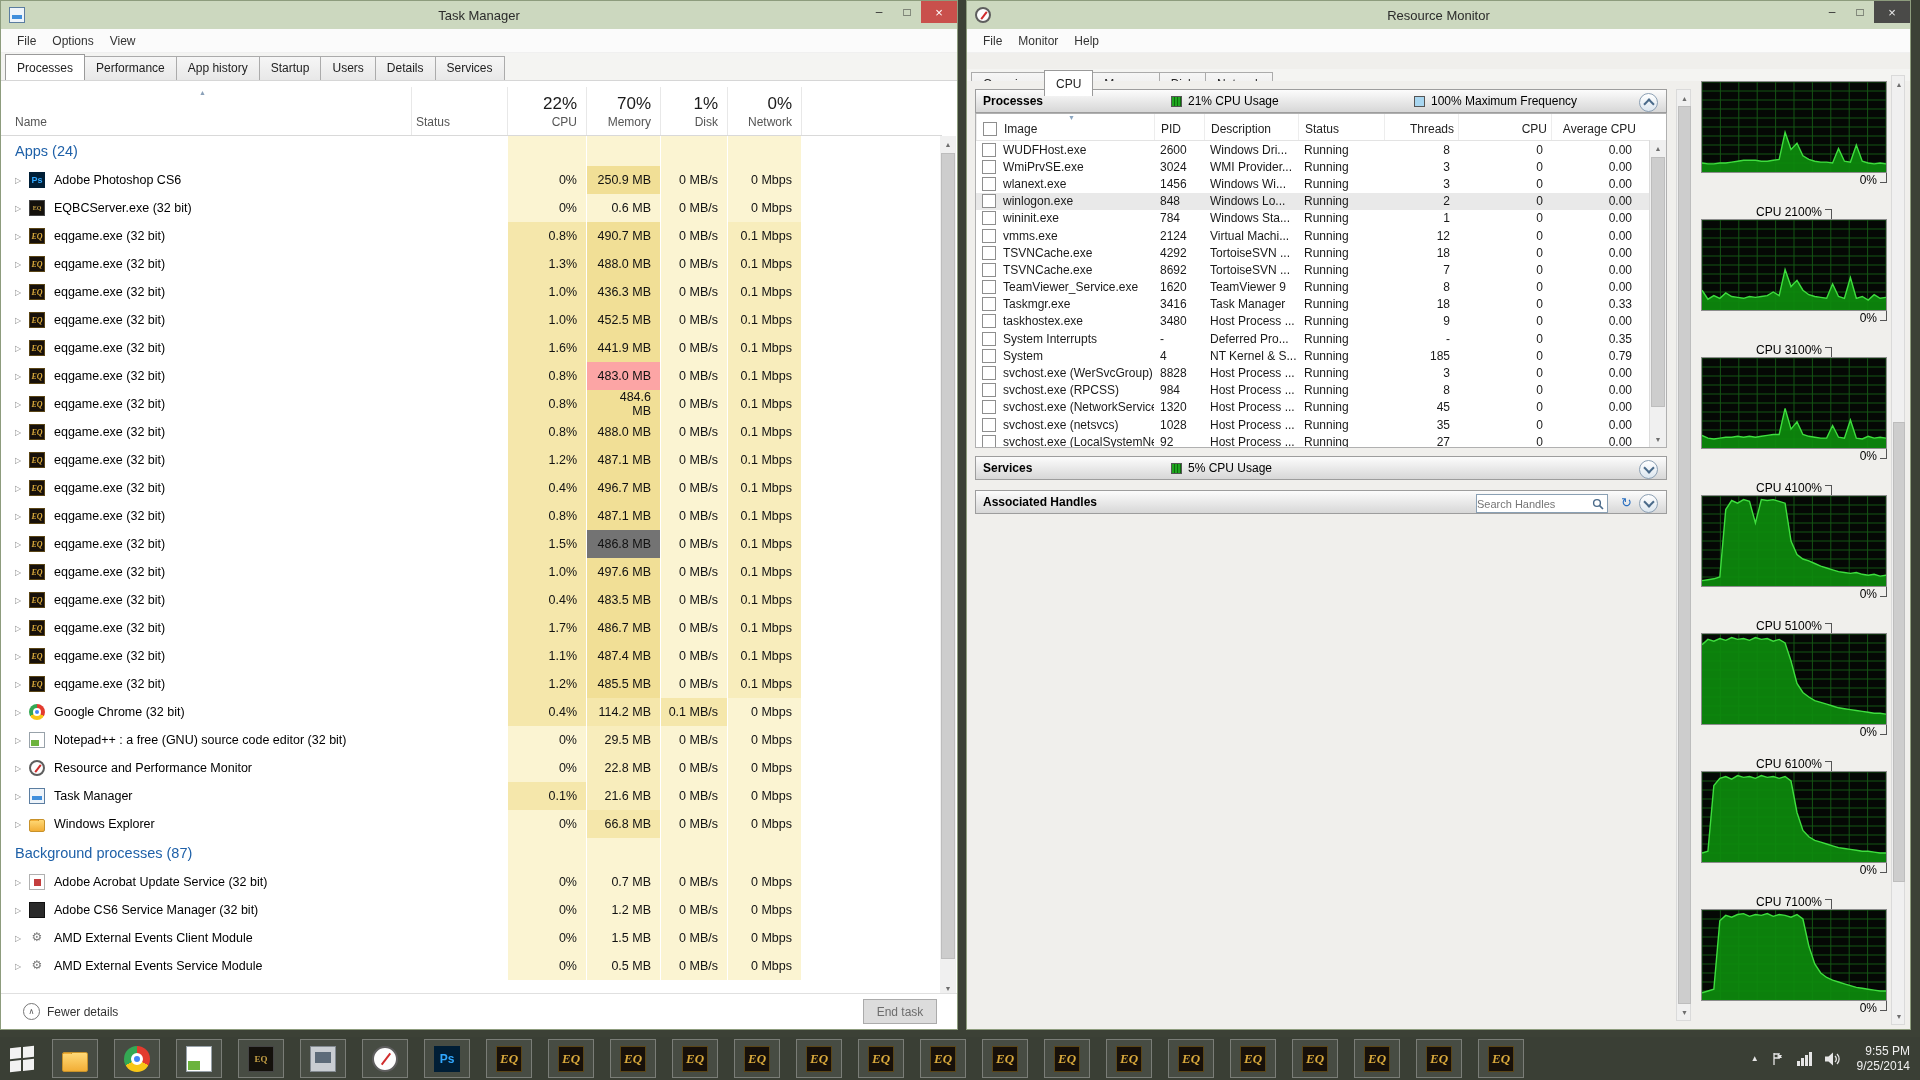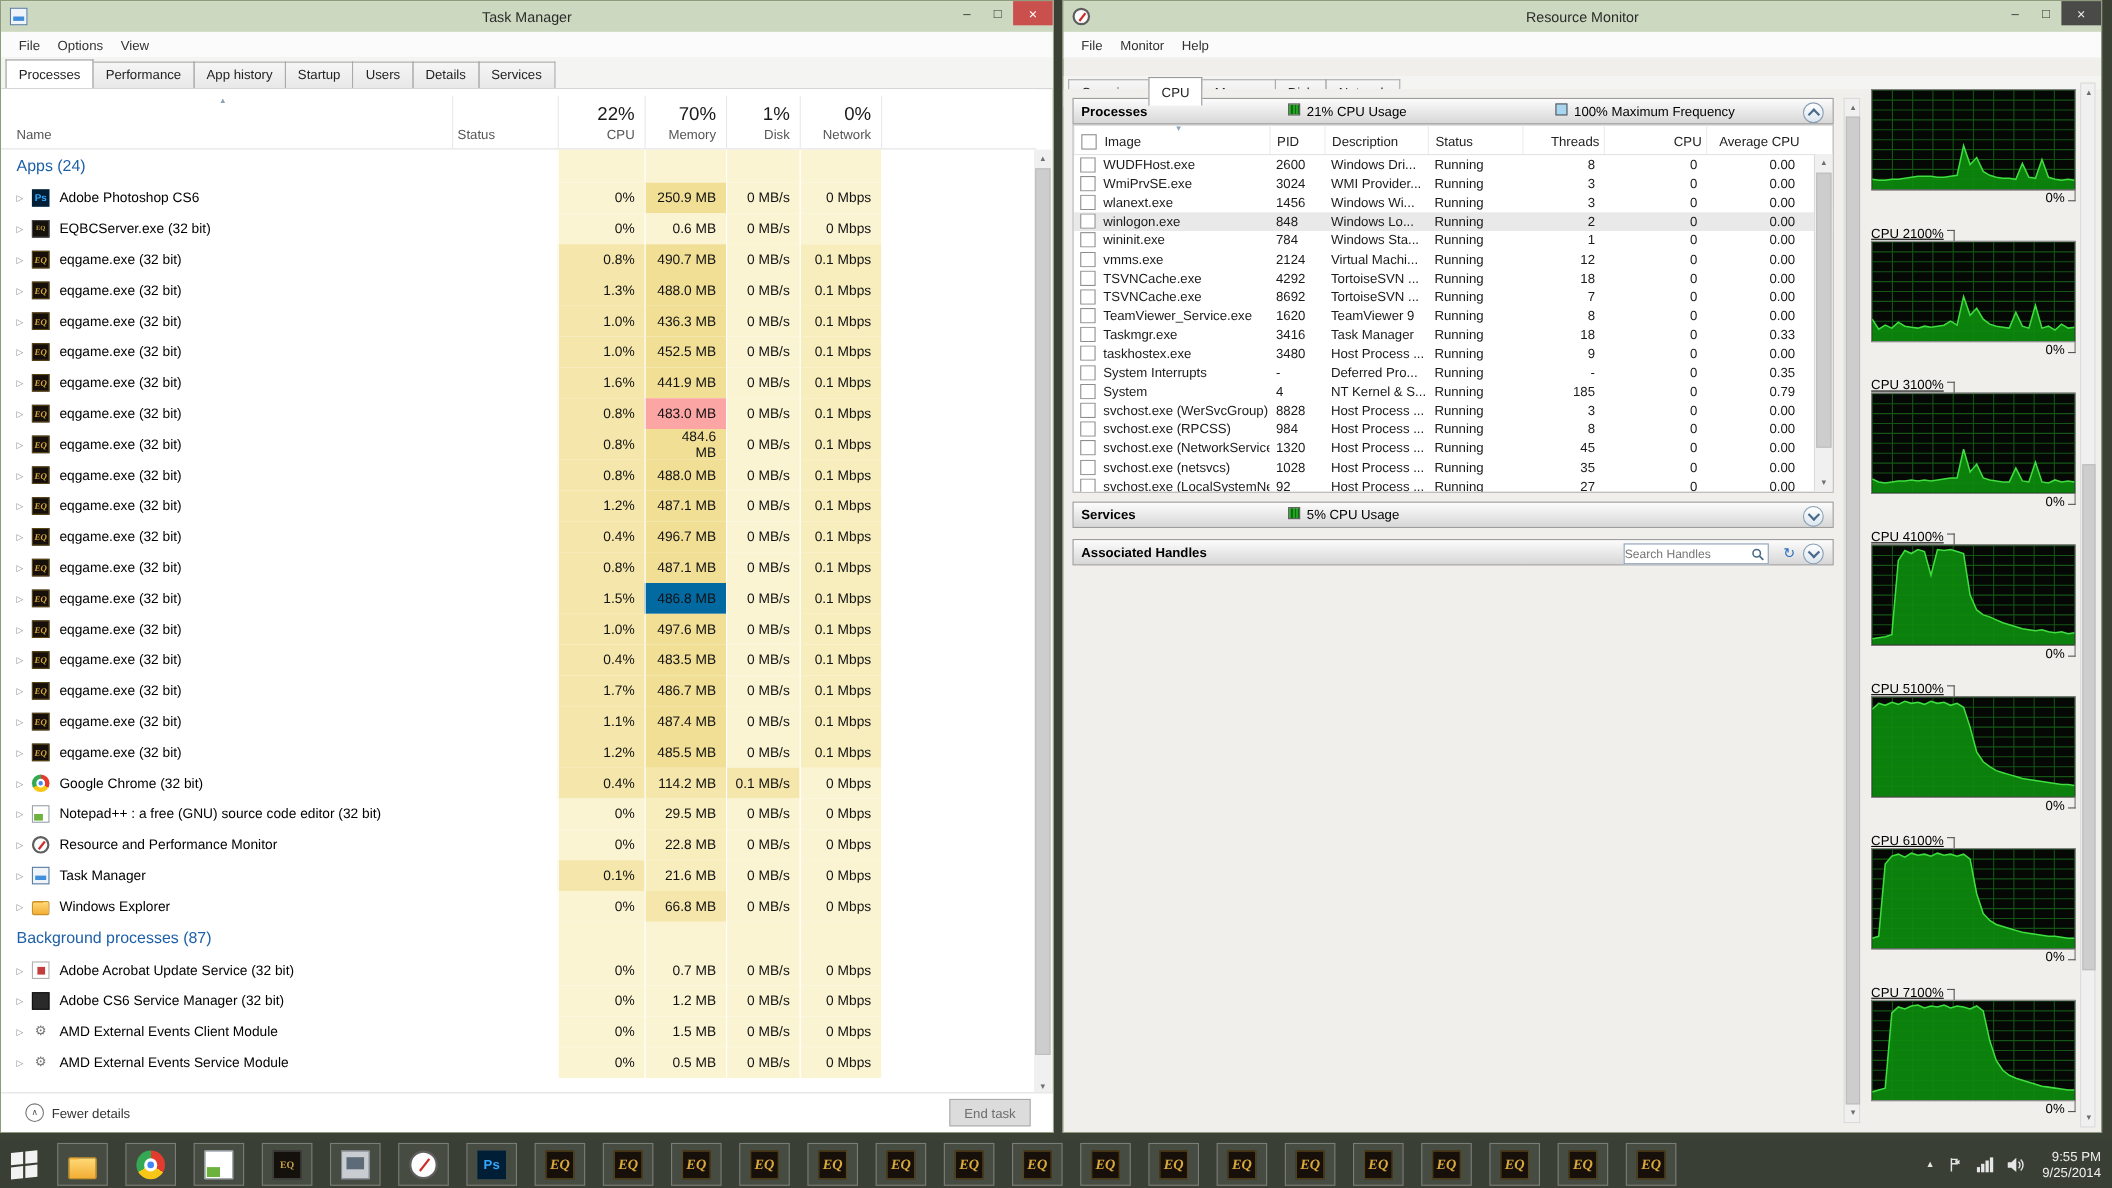--- a/index.html
+++ b/index.html
@@ -79,21 +79,21 @@
   
   #rm{left:966px;top:0;width:945px;height:1030px;background:#f0efec;}
   #rm .menubar{top:28px;} #rm .tabstrip{top:68px;}
   .rm-body{position:absolute;left:0;top:80px;right:0;bottom:0;background:#f0efec;}
   .secbar{position:absolute;height:24px;background:linear-gradient(#fcfcfc,#d7d7d7);
     border:1px solid #9d9d9d;box-sizing:border-box;display:flex;align-items:center;}
   .sectitle{font-weight:bold;font-size:12px;color:#000;margin-left:7px;}
   .led{width:11px;height:11px;border:1px solid #555;box-sizing:border-box;margin-right:6px;}
   .led-green{background:repeating-linear-gradient(90deg,#1fa51f 0 2px,#0c6b0c 2px 3px);}
   .led-blue{background:#a8d6f0;}
-  .usage{font-size:12px;color:#000;display:flex;position:absolute;}
+  .usage{font-size:12px;color:#000;display:flex;align-items:center;position:absolute;}
   .chevbtn{position:absolute;right:8px;top:3px;width:17px;height:17px;border:1px solid #8ca0b4;
     border-radius:50%;background:linear-gradient(#fff,#dce6ef);display:flex;align-items:center;justify-content:center;}
   .chev{width:6px;height:6px;border-right:2px solid #4a6a8a;border-bottom:2px solid #4a6a8a;}
   .chev.down{transform:rotate(45deg);margin-top:-3px;}
   .chev.up{transform:rotate(-135deg);margin-top:3px;}
   .rm-table{position:absolute;left:8px;top:32px;width:692px;height:335px;background:#fff;
     border:1px solid #b0b0b0;box-sizing:border-box;overflow:hidden;}
   .rm-thead{display:grid;grid-template-columns:178px 50px 94px 86px 74px 93px 89px;height:26px;
     border-bottom:1px solid #e3e3e3;position:relative;}
   .rm-th{font-size:12px;color:#222;display:flex;align-items:flex-end;padding:0 4px 4px 6px;
@@ -112,21 +112,21 @@
   .searchbox{position:absolute;right:58px;top:3px;width:132px;height:19px;background:#fff;
     border:1px solid #8aa0b4;display:flex;align-items:center;box-sizing:border-box;}
   .searchbox input{border:none;outline:none;flex:1;font-size:11px;color:#777;padding:0 0;
     font-family:"Liberation Sans",sans-serif;background:transparent;min-width:0;}
   .mag{flex:none;margin-right:3px;}
   .refresh{position:absolute;right:34px;top:4px;font-size:13px;color:#2a6fc0;line-height:16px;}
   .rm-mainscroll{position:absolute;background:#f0f0f0;border:1px solid #dadada;box-sizing:border-box;}
   
   .graphs{position:absolute;left:734px;top:-6px;width:186px;height:952px;overflow:hidden;}
   .gcell{width:186px;}
-  .glabelrow{height:24px;display:flex;align-items:flex-end;justify-content:flex-start;font-size:12px;color:#000;text-decoration:underline;}
+  .glabelrow{height:24px;display:flex;align-items:flex-end;justify-content:center;font-size:12px;color:#000;}
   .gmax{display:flex;align-items:flex-end;}
   .tick-t{width:6px;height:9px;border-top:1px solid #555;border-right:1px solid #555;margin-left:3px;}
   .tick-b{width:6px;height:9px;border-bottom:1px solid #555;border-right:1px solid #555;margin-left:3px;align-self:flex-start;}
   .gchart{width:186px;height:92px;border:1px solid #8c8c8c;box-sizing:border-box;background:#050805;}
   .gchart svg{display:block;width:100%;height:100%;}
   .gminrow{height:22px;display:flex;align-items:flex-start;justify-content:flex-end;font-size:12px;color:#000;}
   
   .taskbar{position:absolute;left:0;top:1037px;width:1920px;height:43px;background:#3a3f35;}
   .startbtn{position:absolute;left:10px;top:9px;width:30px;height:26px;display:flex;align-items:center;}
   .winlogo{display:grid;grid-template-columns:11px 11px;grid-template-rows:11px 11px;gap:2px;
@@ -360,21 +360,21 @@
         <div class="tm-cell" style="background: rgb(248, 237, 188);">0.1 Mbps</div>
       </div>
       <div class="tm-row">
         <div class="tm-name">
           <span class="caret">▷</span>
           <span class="ic ic-eq">EQ</span>
           <span class="tm-label">eqgame.exe (32 bit)</span>
         </div>
         <div class="tm-cell"></div>
         <div class="tm-cell" style="background: rgb(245, 231, 171);">1.5%</div>
-        <div class="tm-cell" style="background: #0369a1;">486.8 MB</div>
+        <div class="tm-cell" style="background: #737373;">486.8 MB</div>
         <div class="tm-cell" style="background: rgb(251, 244, 210);">0 MB/s</div>
         <div class="tm-cell" style="background: rgb(248, 237, 188);">0.1 Mbps</div>
       </div>
       <div class="tm-row">
         <div class="tm-name">
           <span class="caret">▷</span>
           <span class="ic ic-eq">EQ</span>
           <span class="tm-label">eqgame.exe (32 bit)</span>
         </div>
         <div class="tm-cell"></div>

